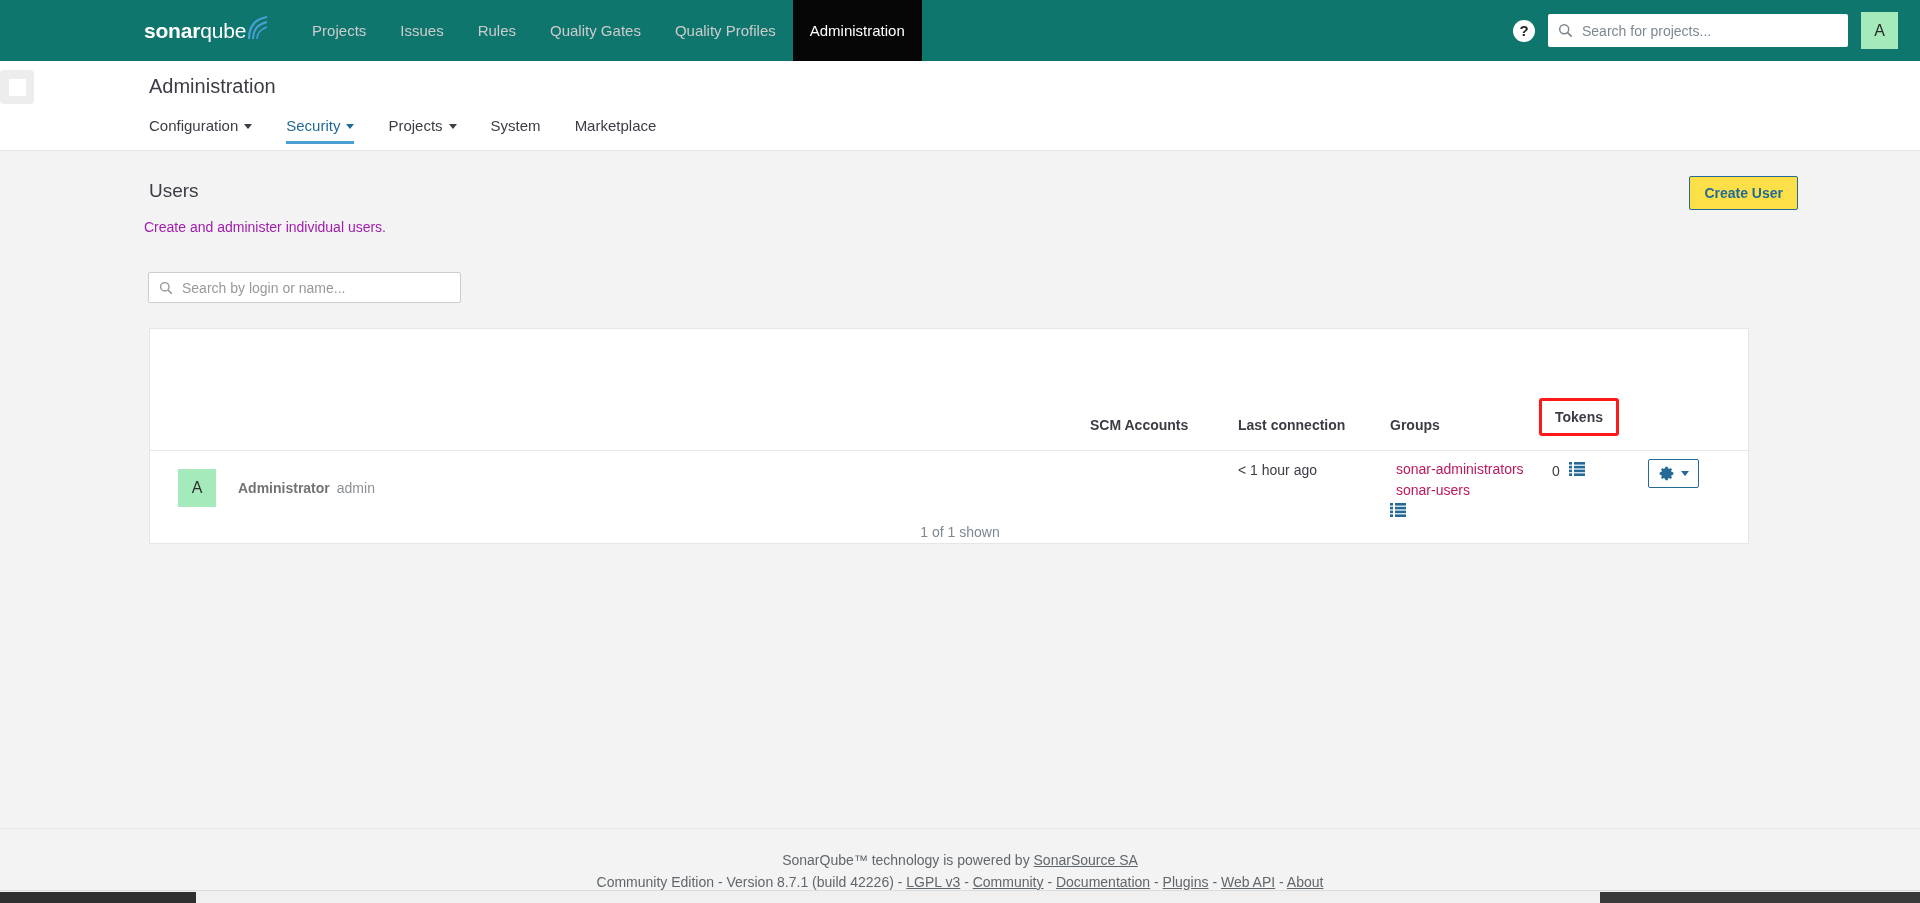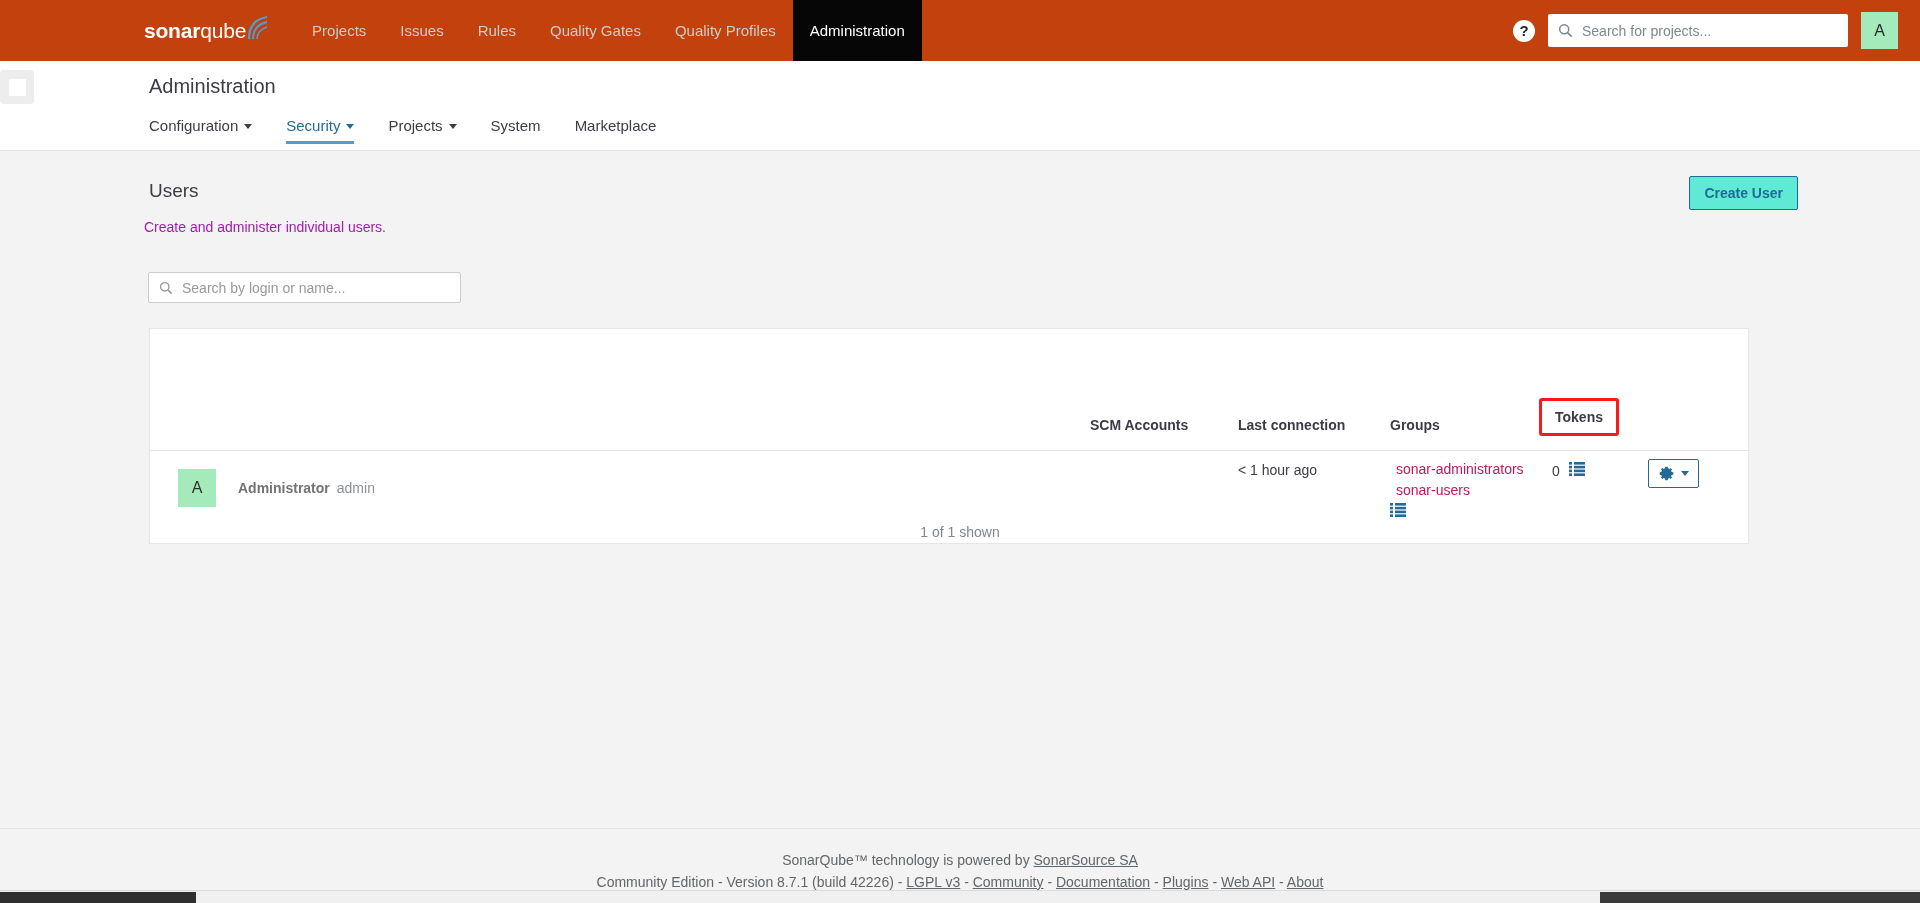--- a/index.html
+++ b/index.html
@@ -10,21 +10,21 @@
     background: #f3f3f3;
     font-family: "Liberation Sans", sans-serif;
     -webkit-font-smoothing: antialiased;
   }
   .page { position: relative; width: 1920px; height: 903px; background:#f3f3f3; }
 
   
   .topnav {
     position: absolute; top: 0; left: 0;
     width: 1920px; height: 61px;
-    background: #c2410c;
+    background: #0f766e;
     display: flex; align-items: stretch;
   }
   .logo-wrap {
     display: flex; align-items: center;
     margin-left: 144px; margin-right: 26px;
   }
   .logo-text {
     font-size: 21px; color: #fff; letter-spacing: -0.2px;
     font-family: "Liberation Sans", sans-serif;
     white-space: nowrap;
@@ -121,21 +121,21 @@
   .users-title {
     position: absolute; left: 149px; top: 29px;
     font-size: 19px; color: #3c3c46;
   }
   .users-desc {
     position: absolute; left: 144px; top: 68px;
     font-size: 14px; color: #a21caf;
   }
   .create-user-btn {
     position: absolute; right: 122px; top: 25px;
-    border: 1px solid #236a97; background: #5eead4;
+    border: 1px solid #236a97; background: #fde047;
     color: #236a97; font-size: 14px; font-weight: 700;
     padding: 8px 14px; border-radius: 2px; cursor: pointer;
     font-family: "Liberation Sans", sans-serif;
   }
   .search-box {
     position: absolute; left: 148px; top: 121px;
     width: 313px; height: 31px;
     border: 1px solid #cdcdcd; background: #fff; border-radius: 2px;
     display: flex; align-items: center; gap: 9px; padding: 0 10px;
   }

